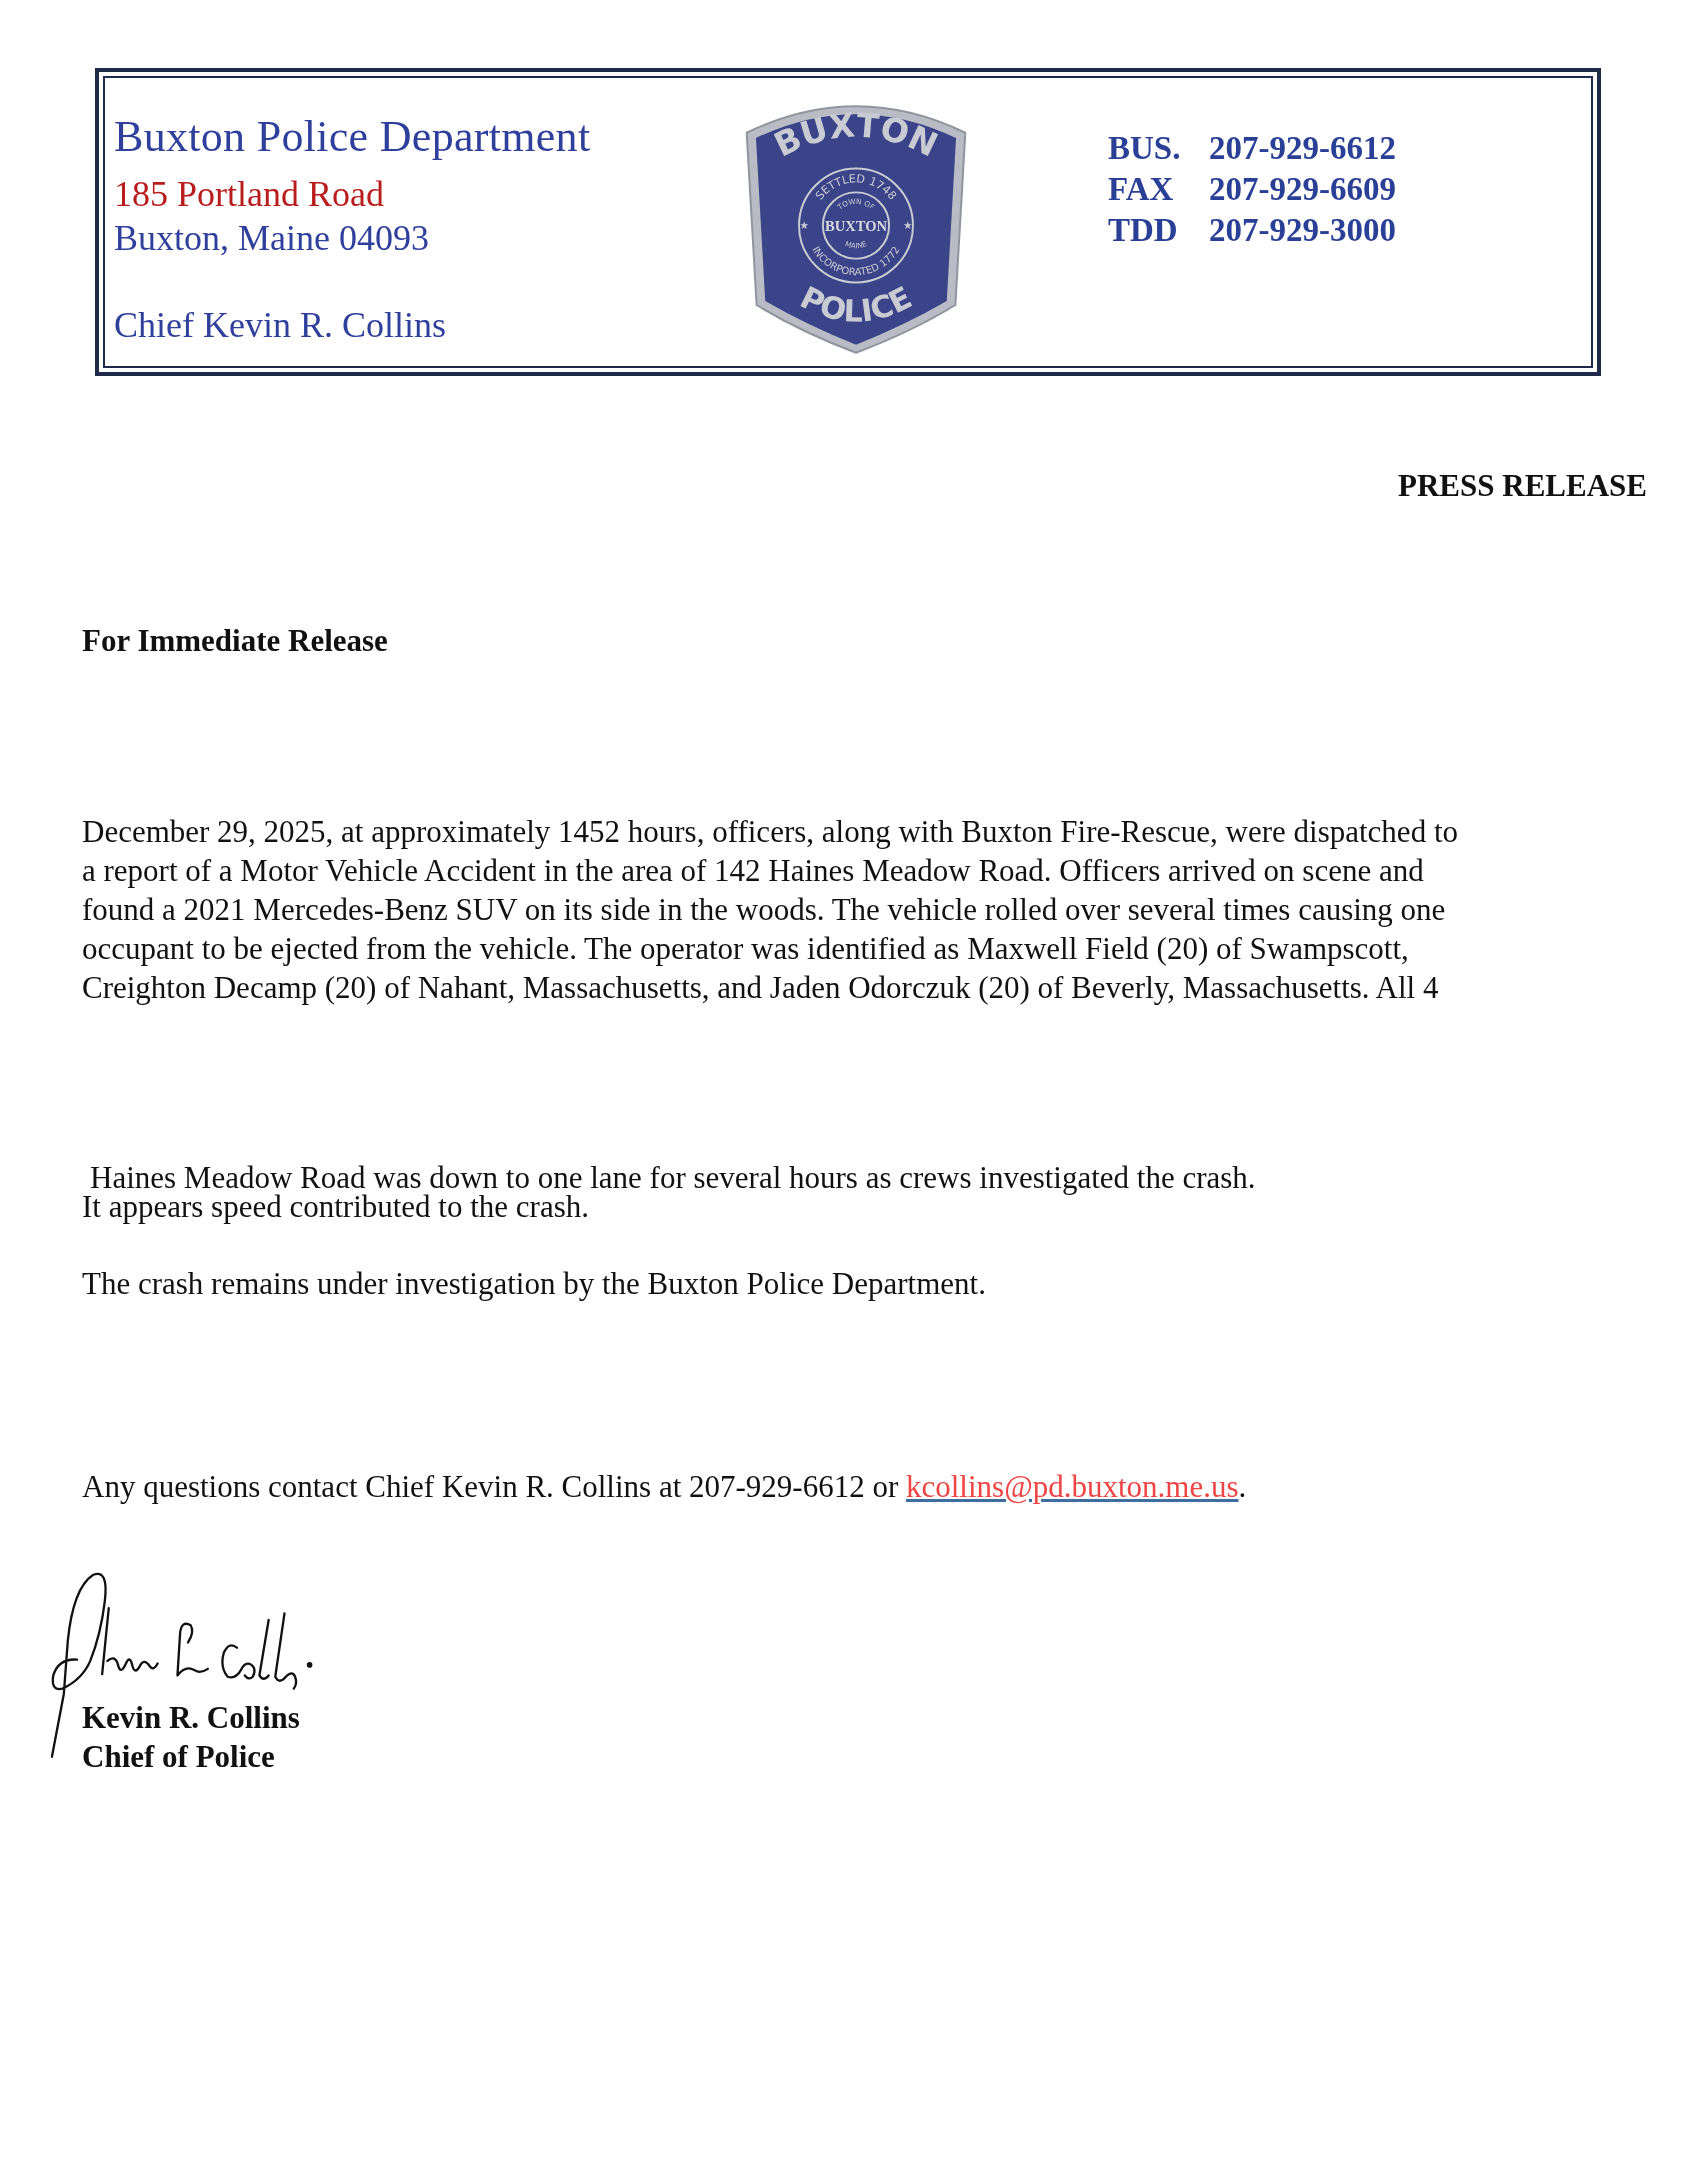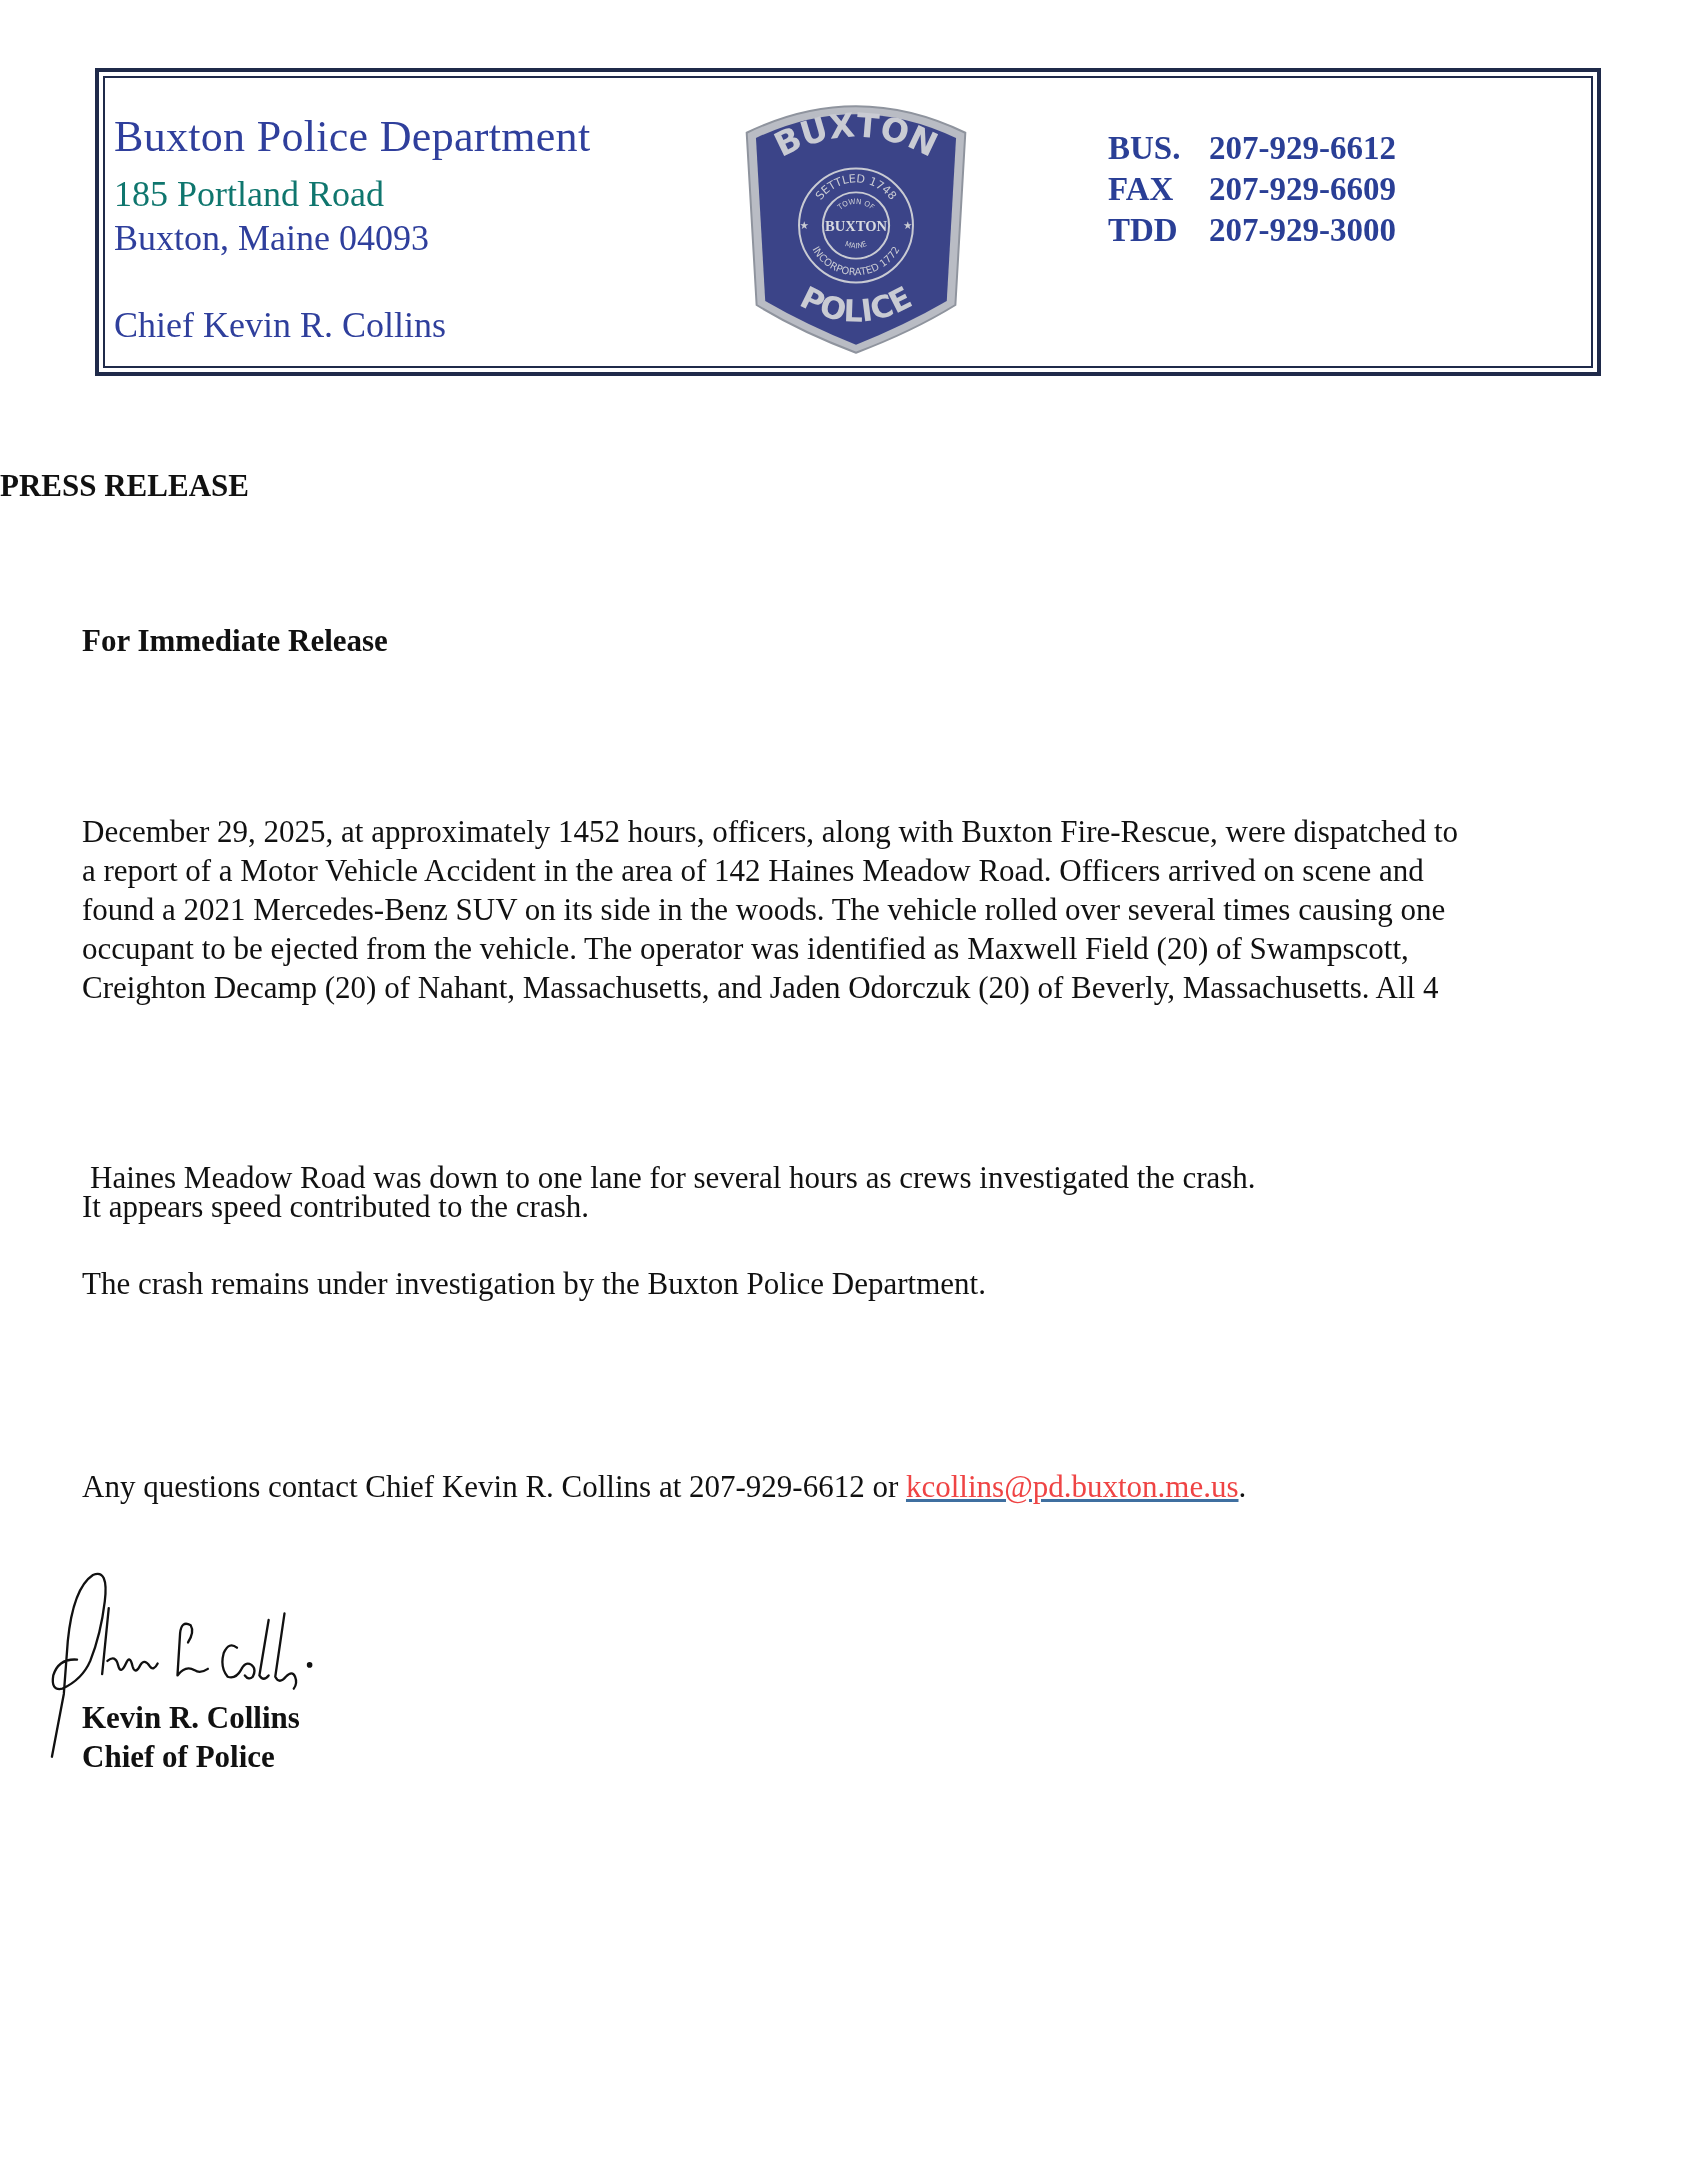--- a/index.html
+++ b/index.html
@@ -9,31 +9,31 @@
   }
   .letterhead {
     position: absolute; left: 95px; top: 68px; width: 1506px; height: 308px;
     border: 4px solid #1f2a4a; box-sizing: border-box;
   }
   .letterhead-inner {
     position: absolute; left: 4px; top: 4px; right: 4px; bottom: 4px;
     border: 2px solid #1f2a4a;
   }
   .dept-name { position: absolute; left: 114px; top: 111px; font-size: 44px; color: #2f3f9c; white-space: nowrap; letter-spacing: 0.3px; }
-  .addr1 { position: absolute; left: 114px; top: 173px; font-size: 36px; color: #0f766e; white-space: nowrap; }
+  .addr1 { position: absolute; left: 114px; top: 173px; font-size: 36px; color: #b91c1c; white-space: nowrap; }
   .addr2 { position: absolute; left: 114px; top: 217px; font-size: 36px; color: #2f3f9c; white-space: nowrap; }
   .chief { position: absolute; left: 114px; top: 304px; font-size: 36px; color: #2f3f9c; white-space: nowrap; }
 
   .badge { position: absolute; left: 740px; top: 93px; width: 232px; height: 265px; }
 
   .contacts { position: absolute; left: 1108px; top: 128px; color: #2a3f96; font-weight: bold; font-size: 33px; line-height: 41px; }
   .contact-row { display: flex; white-space: nowrap; }
   .contact-label { width: 101px; display: inline-block; }
 
-  .press-title { position: absolute; left: 0; width: 1647px; top: 468px; text-align: left; font-weight: bold; font-size: 31px; }
+  .press-title { position: absolute; left: 0; width: 1647px; top: 468px; text-align: right; font-weight: bold; font-size: 31px; }
   .immediate { position: absolute; left: 82px; top: 623px; font-weight: bold; font-size: 31px; }
 
   .body-text { position: absolute; left: 82px; top: 812px; width: 1522px; font-size: 31px; line-height: 39px; }
   .para { margin: 0; white-space: nowrap; }
   .single { position: absolute; left: 82px; font-size: 31px; white-space: nowrap; }
 
   .contact-line { position: absolute; left: 82px; top: 1469px; font-size: 31px; white-space: nowrap; }
   .email-link { color: #ef4444; text-decoration: underline; text-decoration-color: #3f6fa0; }
 
   .signature { position: absolute; left: 44px; top: 1535px; width: 370px; height: 232px; }

